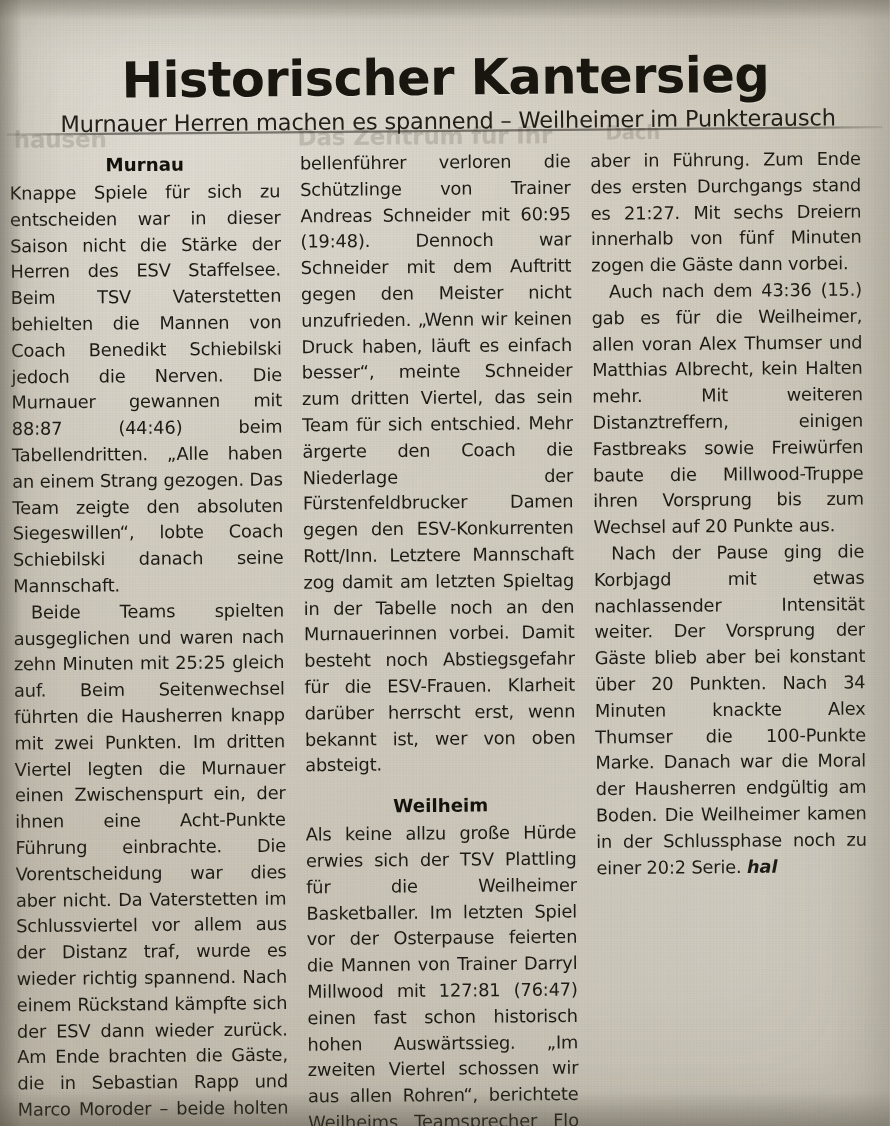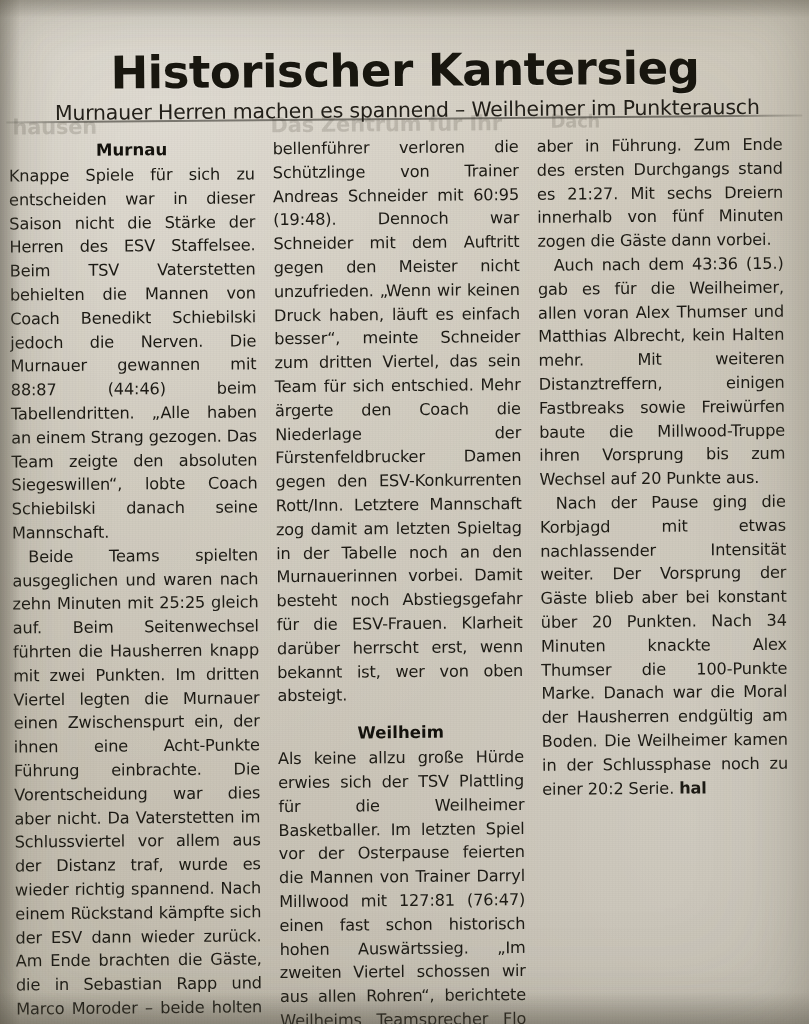--- a/index.html
+++ b/index.html
@@ -135,20 +135,21 @@
     font-weight: bold;
     font-size: 16.6px;
     line-height: 24px;
     text-align: center;
     color: #14120d;
   }
   .sectionhead.spaced { margin-top: 14px; }
 
   .byline {
     font-weight: bold;
+    font-style: italic;
   }
 
   
   .edge {
     position: absolute;
     inset: 0;
     pointer-events: none;
     box-shadow:
       inset 0 0 50px rgba(90,84,70,0.30),
       inset 0 0 120px rgba(90,84,70,0.16);

